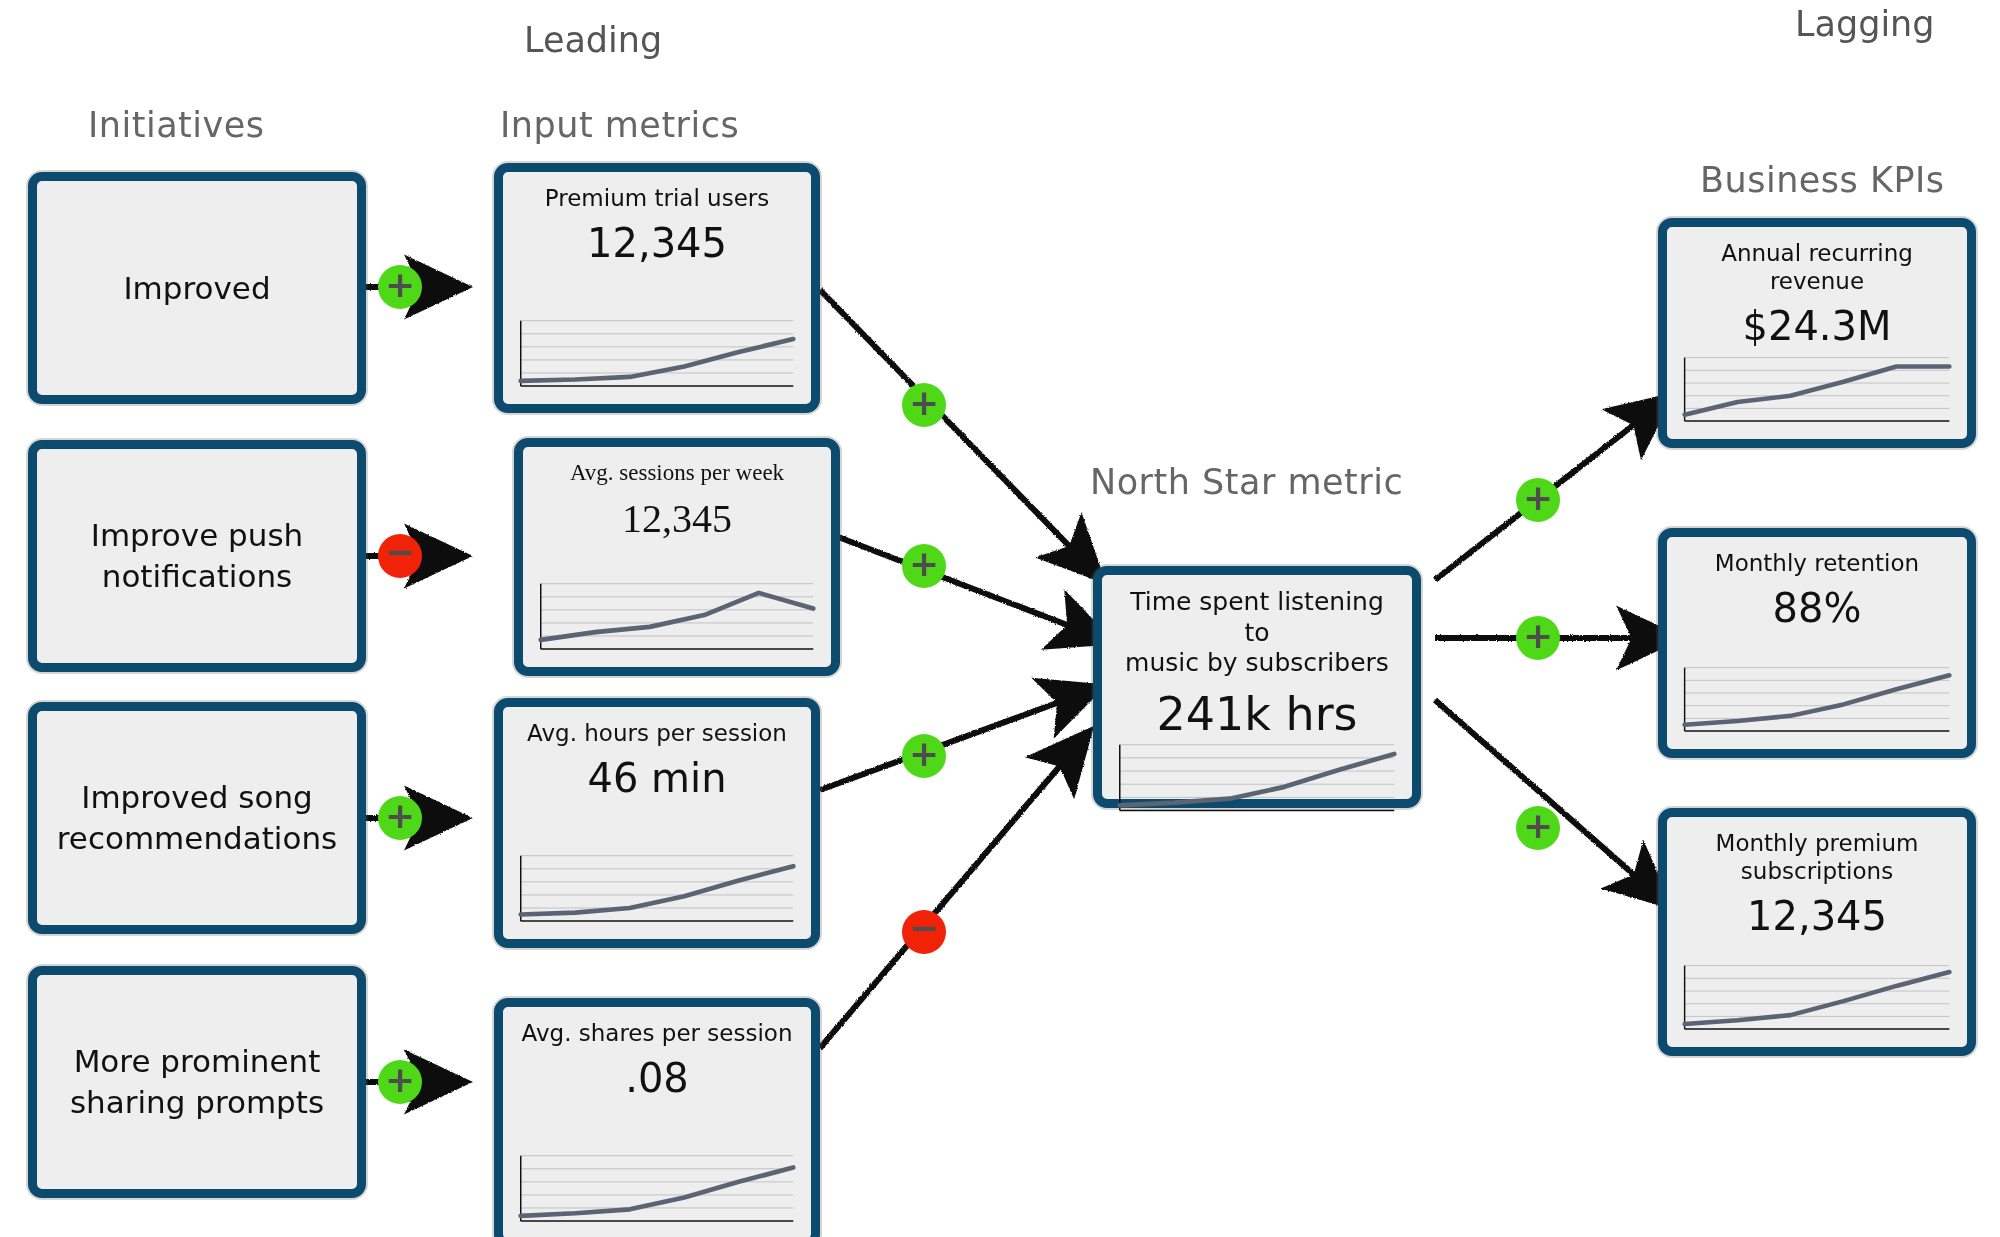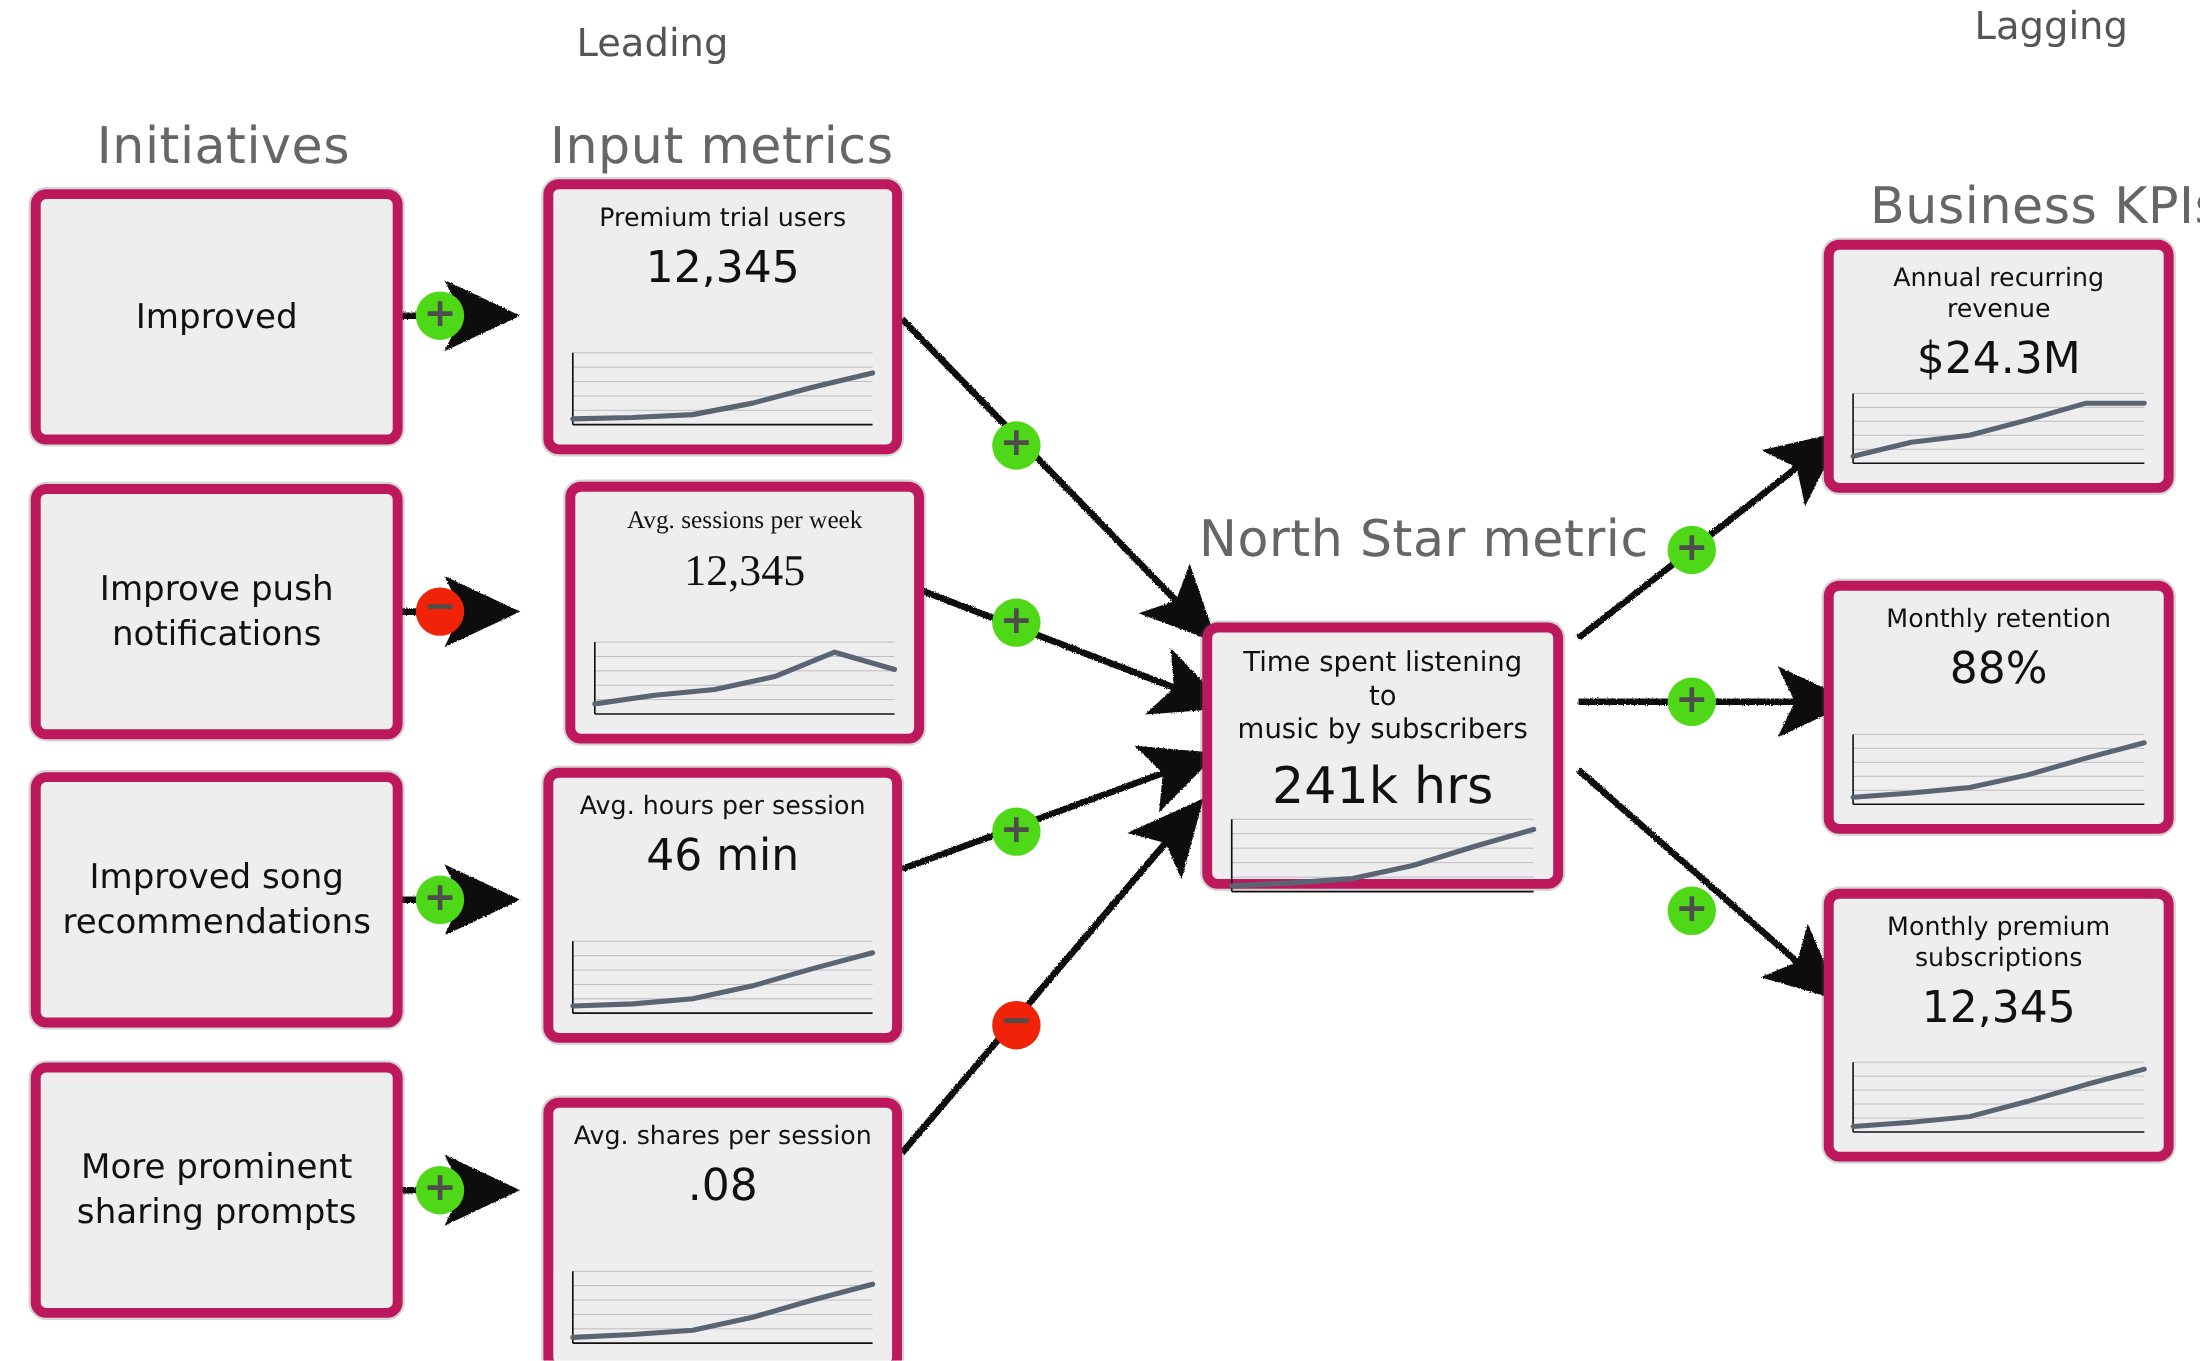--- a/index.html
+++ b/index.html
@@ -21,38 +21,38 @@
     left: 0; top: 0;
     width: 2000px;
     height: 1237px;
     pointer-events: none;
   }
 
   
   .col-heading {
     position: absolute;
     color: #666666;
-    font-size: 46px;
+    font-size: 35px;
     font-family: "DejaVu Sans", sans-serif;
     white-space: nowrap;
     letter-spacing: 0.5px;
   }
   .axis-label {
     position: absolute;
     color: #555555;
     font-size: 35px;
     white-space: nowrap;
   }
 
   
   .rbox {
     position: absolute;
     box-sizing: border-box;
     background: #eeeeee;
-    border: 9px solid #be185d;
+    border: 9px solid #0c4a6e;
     border-radius: 14px;
     box-shadow: 0 0 0 2px rgba(88,88,90,0.25);
   }
   .initiative {
     display: flex;
     align-items: center;
     justify-content: center;
     text-align: center;
     color: #111111;
     font-size: 31px;

